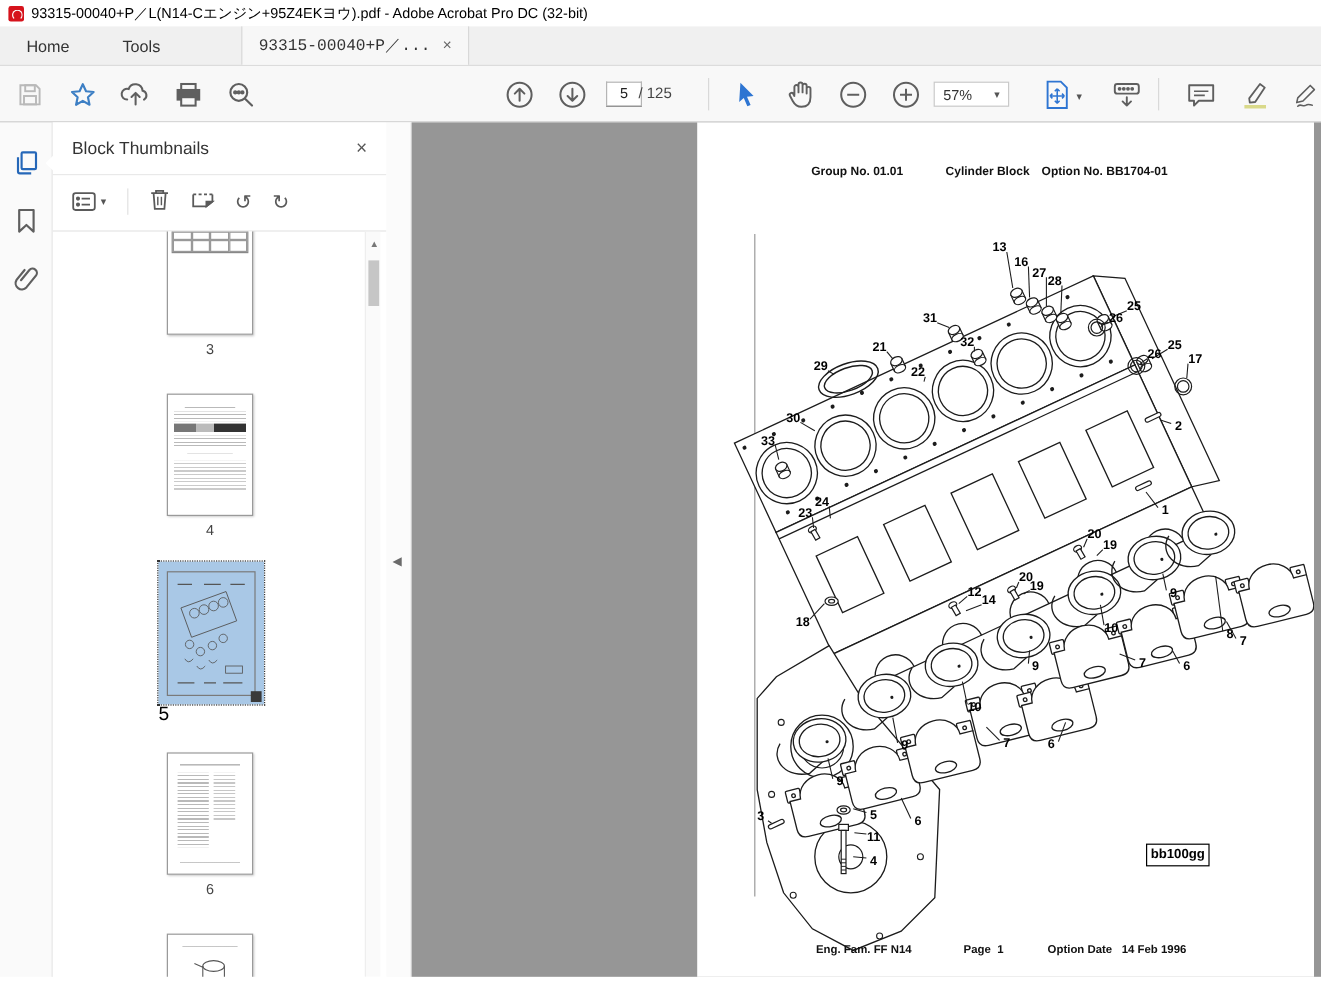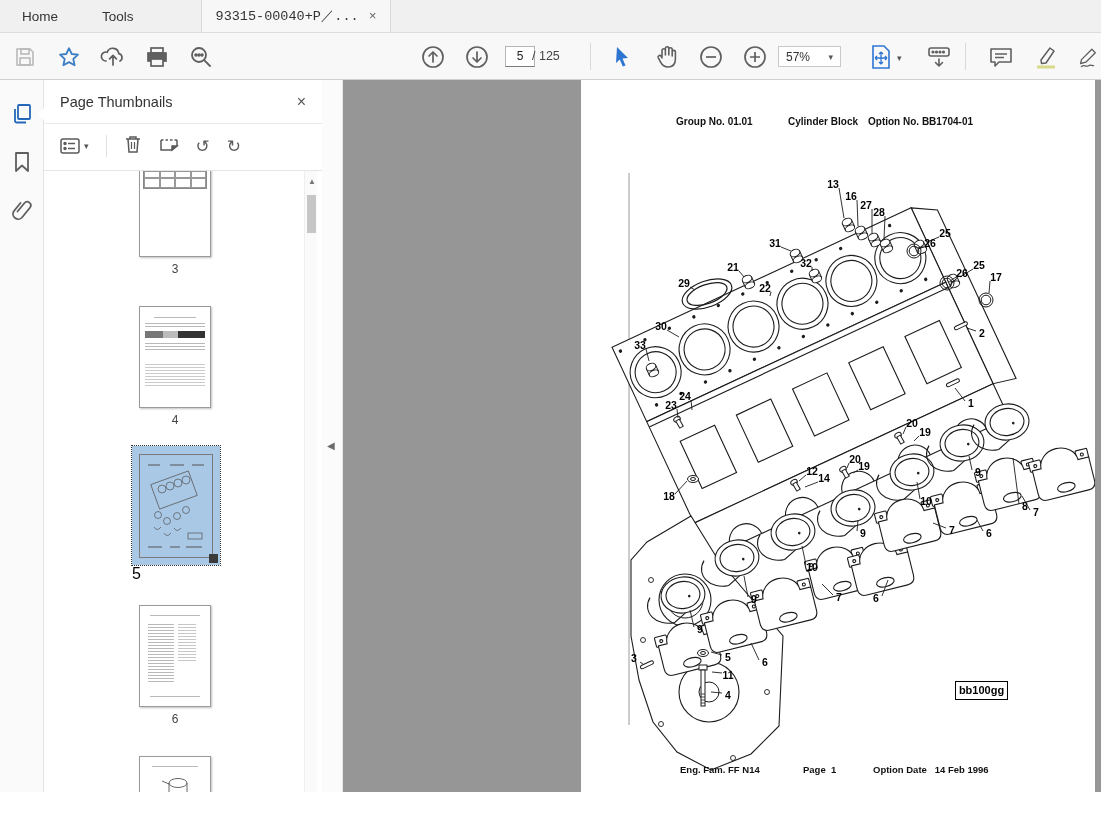--- a/index.html
+++ b/index.html
@@ -90,20 +90,24 @@
   .ftr { top:684px; font-size:9.5px; }
   .figcode { position:absolute; left:374px; top:601px; width:53px; height:19px; border:1.5px solid #000;
     font-size:11px; font-weight:bold; text-align:center; line-height:16px; color:#000; }
   #figure-svg { position:absolute; inset:0; }
 </style>
 </head>
 <body>
 
 <div class="app">
 
+  <div class="titlebar">
+    <span class="acro-icon"></span>
+    <span class="titlebar-text">93315-00040+P／L(N14-Cエンジン+95Z4EKヨウ).pdf - Adobe Acrobat Pro DC (32-bit)</span>
+  </div>
 
 
   <div class="tabbar">
     <div class="tab">Home</div>
     <div class="tab">Tools</div>
     <div class="tab doc">
       <span>93315-00040+P／...</span>
       <span class="tab-close">×</span>
     </div>
   </div>
@@ -241,21 +245,21 @@
       </span>
       <span class="nav-ico">
         <svg width="22" height="24" viewBox="0 0 22 24" fill="none" stroke="#5f5f5f" stroke-width="1.8" stroke-linecap="round">
           <path d="M6.5 13.5 L13.5 5 a3.6 3.6 0 0 1 5.6 4.5 L11 19.5 a5.2 5.2 0 0 1 -8.2 -6.3 L9.5 5"></path>
         </svg>
       </span>
     </div>
 
     <div class="thumbpanel">
       <div class="tp-header">
-        <span class="tp-title">Page Thumbnails</span>
+        <span class="tp-title">Block Thumbnails</span>
         <span class="tp-close">×</span>
       </div>
       <div class="tp-tools">
         <span style="display:flex;align-items:center;gap:4px">
           <svg width="20" height="16" viewBox="0 0 20 16" fill="none" stroke="#5a5a5a" stroke-width="1.5">
             <rect x="1" y="1" width="18" height="14" rx="2"></rect>
             <circle cx="5" cy="5.5" r="1" fill="#5a5a5a"></circle>
               <path d="M8 5.5 h7"></path>
             <circle cx="5" cy="10.5" r="1" fill="#5a5a5a"></circle>
               <path d="M8 10.5 h7"></path>

